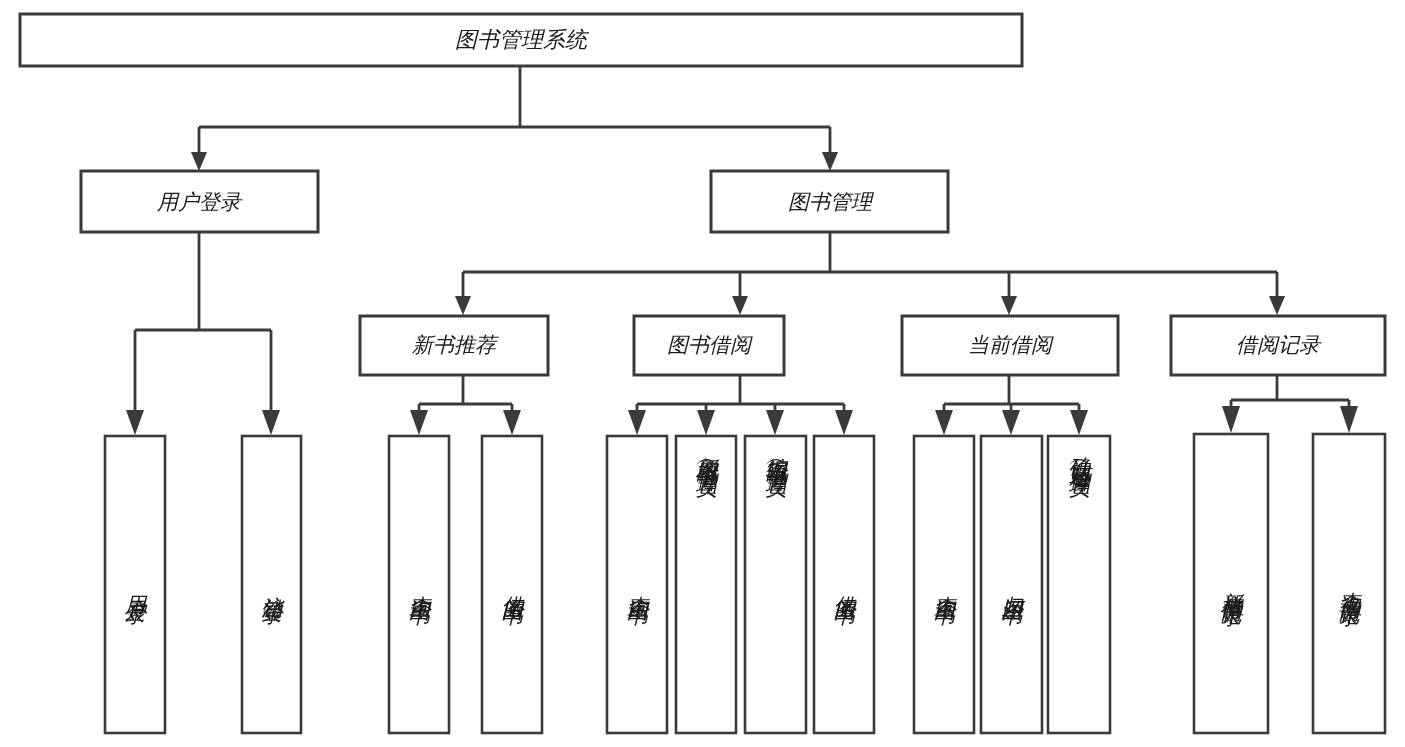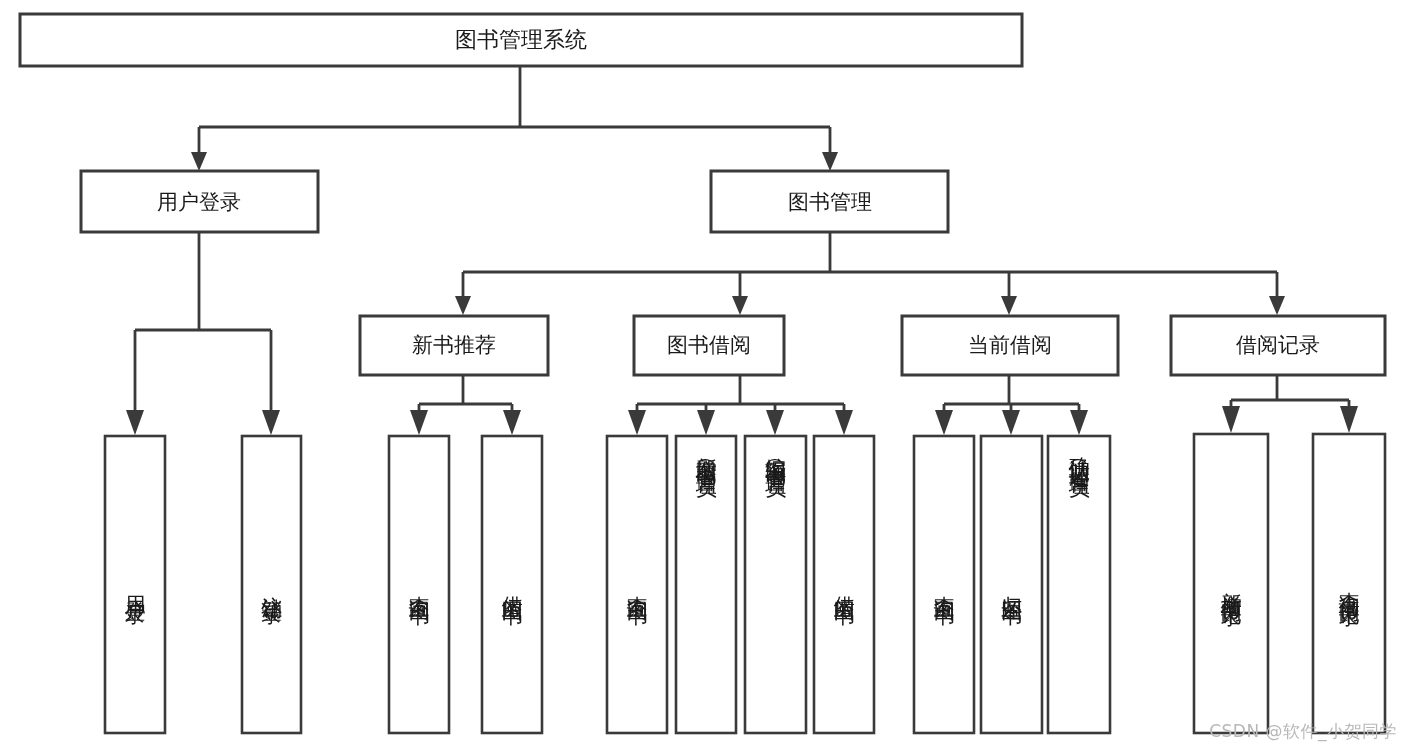--- a/index.html
+++ b/index.html
@@ -12,20 +12,21 @@
     width: 1405px;
     height: 747px;
     font-family: "DejaVu Sans", "Liberation Sans", sans-serif;
     overflow: hidden;
   }
   #diagram-root {
     position: relative;
     width: 1405px;
     height: 747px;
     background: #ffffff;
+    font-style: italic;
   }
   svg#flowchart {
     display: block;
     width: 1405px;
     height: 747px;
   }
   .node-box {
     fill: #ffffff;
     stroke: #3a3a3a;
     stroke-width: 3;
@@ -248,15 +249,14 @@
     <span class="vlabel-text" style="margin-top:4px;">确认归还（管理员）</span>
   </div>
 
   <div class="vlabel-wrap" style="left:1194px; top:434px; width:74px; height:299px;">
     <span class="vlabel-text">新增借阅记录</span>
   </div>
   <div class="vlabel-wrap" style="left:1313px; top:434px; width:72px; height:299px;">
     <span class="vlabel-text">查询借阅记录</span>
   </div>
 
-  <div class="watermark">CSDN @软件_小贺同学</div>
 
 </div>
 
 </body></html>

